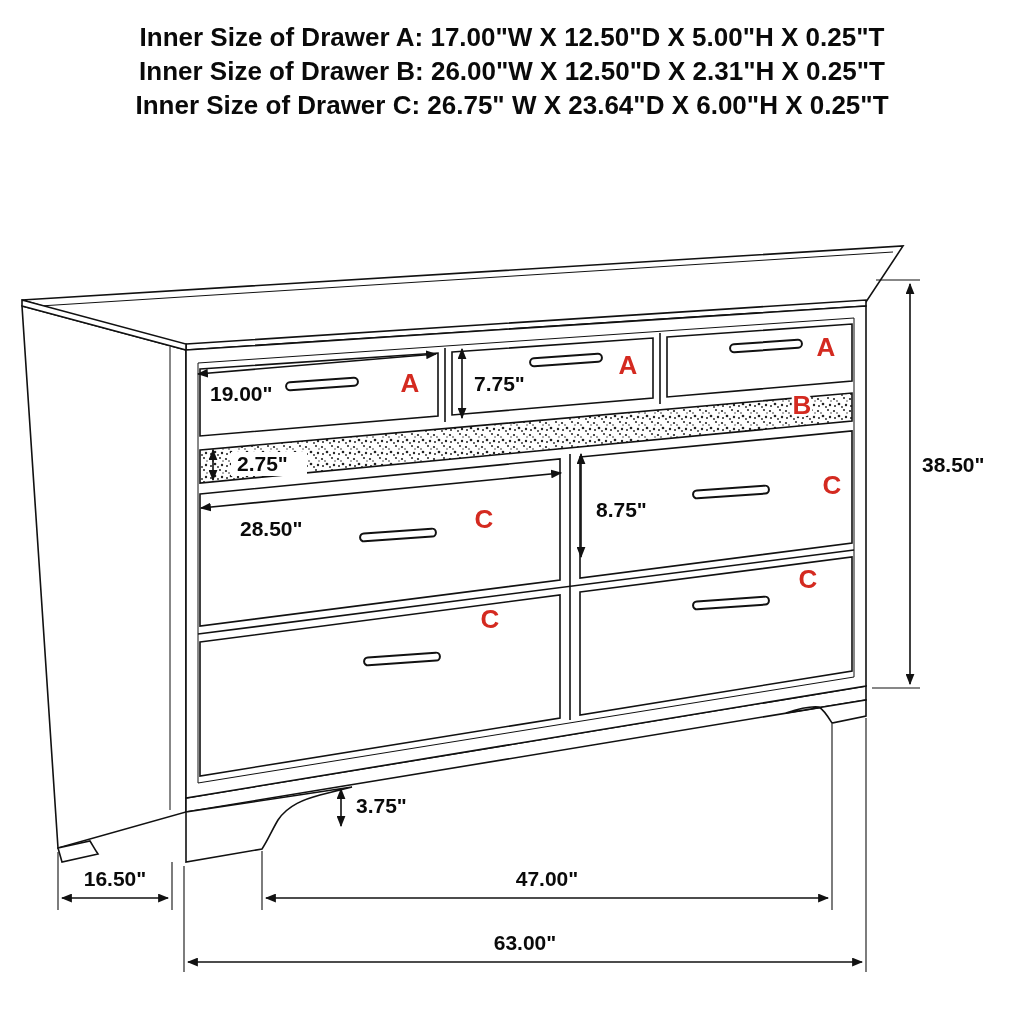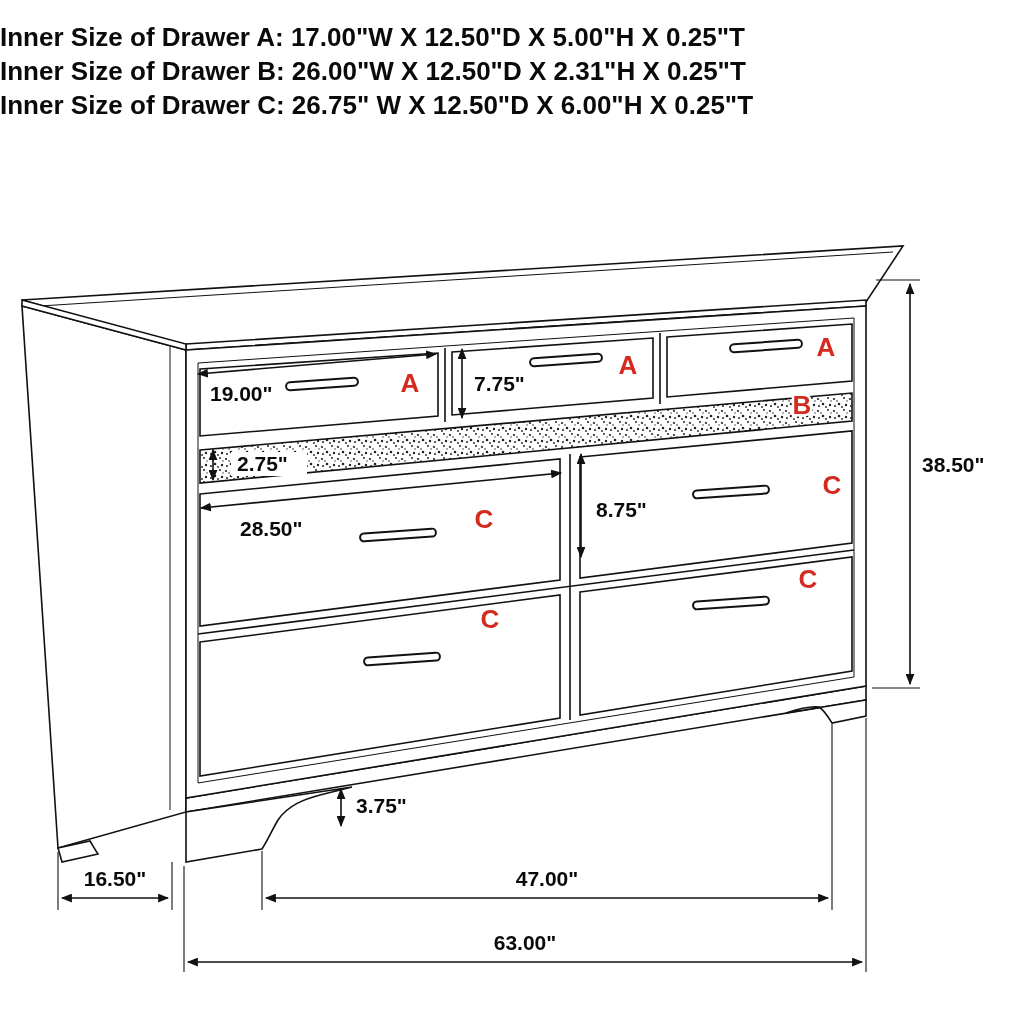--- a/index.html
+++ b/index.html
@@ -1,39 +1,39 @@
 <!DOCTYPE html>
 <html><head>
 <meta charset="utf-8">
 <style>
   html,body{margin:0;padding:0;background:#ffffff;}
   body{width:1024px;height:1024px;position:relative;overflow:hidden;
        font-family:"Liberation Sans",sans-serif;}
-  .header{position:absolute;top:20px;left:0;width:1024px;z-index:2;}
+  .header{position:absolute;top:20px;left:0;width:1024px;text-align:center;z-index:2;}
   .header div{font-size:26px;font-weight:bold;color:#0a0a0a;line-height:34px;}
   svg{position:absolute;top:0;left:0;}
   .ln{stroke:#111;stroke-width:1.6;fill:none;}
   .panel{stroke:#111;stroke-width:1.6;fill:#ffffff;}
   .thin{stroke:#111;stroke-width:1;fill:none;}
   .foot{stroke:#111;stroke-width:1.6;fill:#ffffff;}
   .ext{stroke:#111;stroke-width:1.1;fill:none;}
   .dim{stroke:#111;stroke-width:1.6;fill:none;}
   .dimtxt{font-family:"Liberation Sans",sans-serif;font-size:21px;font-weight:bold;
           fill:#0a0a0a;paint-order:stroke;stroke:#ffffff;stroke-width:5px;}
   .red{font-family:"Liberation Sans",sans-serif;font-size:26px;font-weight:bold;
        fill:#d42a20;paint-order:stroke;stroke:#ffffff;stroke-width:5px;}
   .handle{stroke:#111;stroke-width:2;fill:#ffffff;}
 </style>
 </head>
 <body>
 
 <div class="header">
   <div>Inner Size of Drawer A: 17.00"W X 12.50"D X 5.00"H X 0.25"T</div>
   <div>Inner Size of Drawer B: 26.00"W X 12.50"D X 2.31"H X 0.25"T</div>
-  <div>Inner Size of Drawer C: 26.75" W X 12.50"D X 6.00"H X 0.25"T</div>
+  <div>Inner Size of Drawer C: 26.75" W X 23.64"D X 6.00"H X 0.25"T</div>
 </div>
 
 <svg width="1024" height="1024" viewBox="0 0 1024 1024">
   <defs>
     <marker id="ah" viewBox="0 0 10 8" refX="9" refY="4" markerWidth="11" markerHeight="9" orient="auto-start-reverse" markerUnits="userSpaceOnUse">
       <path d="M0,0 L10,4 L0,8 Z" fill="#111"></path>
     </marker>
     <pattern id="speckle" width="16" height="12" patternUnits="userSpaceOnUse">
       <rect width="16" height="12" fill="#ffffff"></rect>
       <circle cx="2" cy="3" r="1.1" fill="#222"></circle>

